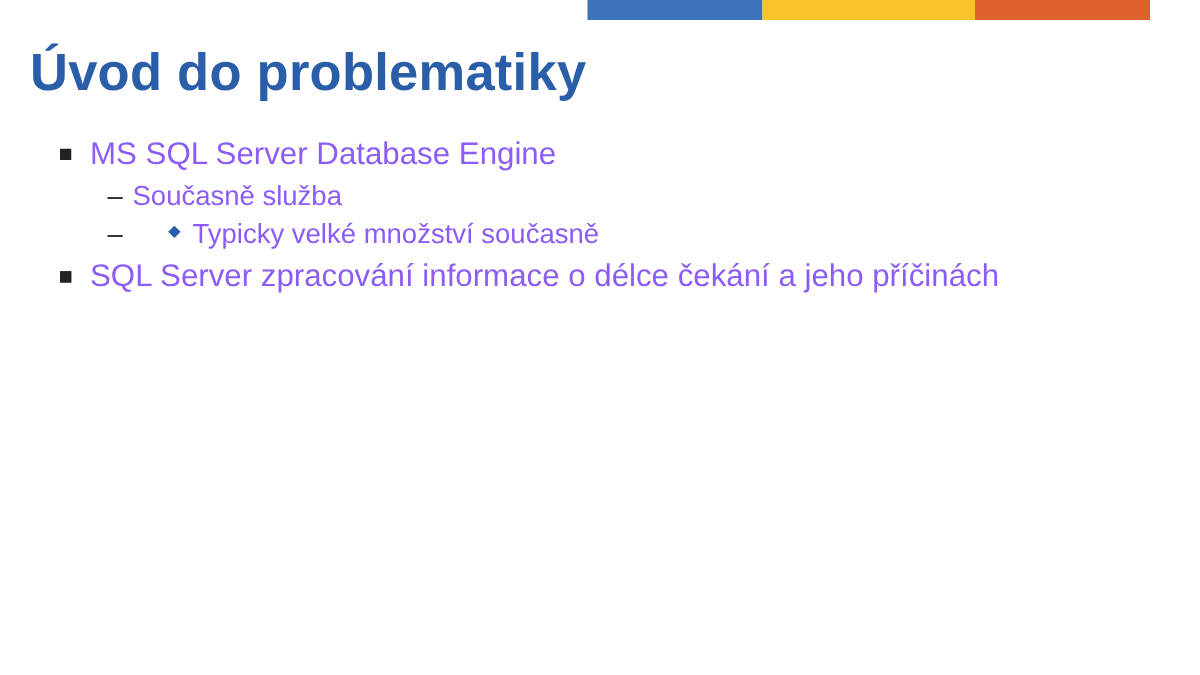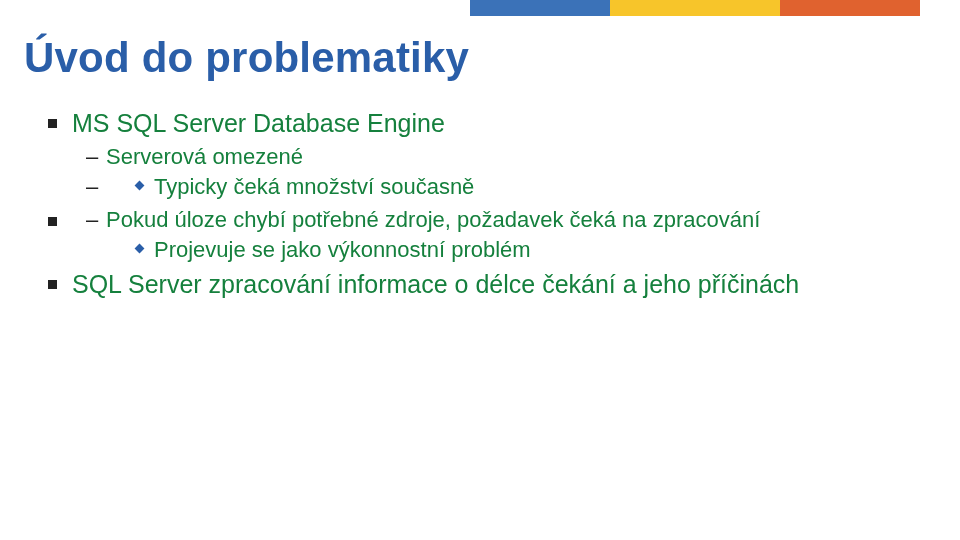--- a/index.html
+++ b/index.html
@@ -40,21 +40,21 @@
     letter-spacing: 0.2px;
   }
 
   .content {
     position: absolute;
     left: 42px;
     top: 108px;
     right: 30px;
     font-size: 24px;
     line-height: 1.25;
-    color: #15803d;
+    color: #8b5cf6;
   }
 
   ul.level1 {
     list-style: none;
     padding: 0;
     margin: 0;
   }
   ul.level1 > li {
     position: relative;
     padding-left: 30px;
@@ -128,44 +128,34 @@
 
   <div class="title">Úvod do problematiky</div>
 
   <div class="content">
     <ul class="level1">
 
       <li>
         <span>MS SQL Server Database Engine</span>
         <ul class="level2">
           <li>
-            <span>Serverová omezené</span>
+            <span>Současně služba</span>
           </li>
           <li>
             <ul class="level3">
               <li>
-                <span>Typicky čeká množství současně</span>
+                <span>Typicky velké množství současně</span>
               </li>
             </ul>
           </li>
         </ul>
       </li>
 
 
       <li>
-        <ul class="level2">
-          <li>
-            <span>Pokud úloze chybí potřebné zdroje, požadavek čeká na zpracování</span>
-            <ul class="level3">
-              <li>
-                <span>Projevuje se jako výkonnostní problém</span>
-              </li>
-            </ul>
-          </li>
-        </ul>
       </li>
 
       <li>
         <span>SQL Server zpracování informace o délce čekání a jeho příčinách</span>
       </li>
 
     </ul>
   </div>
 
 </div>

